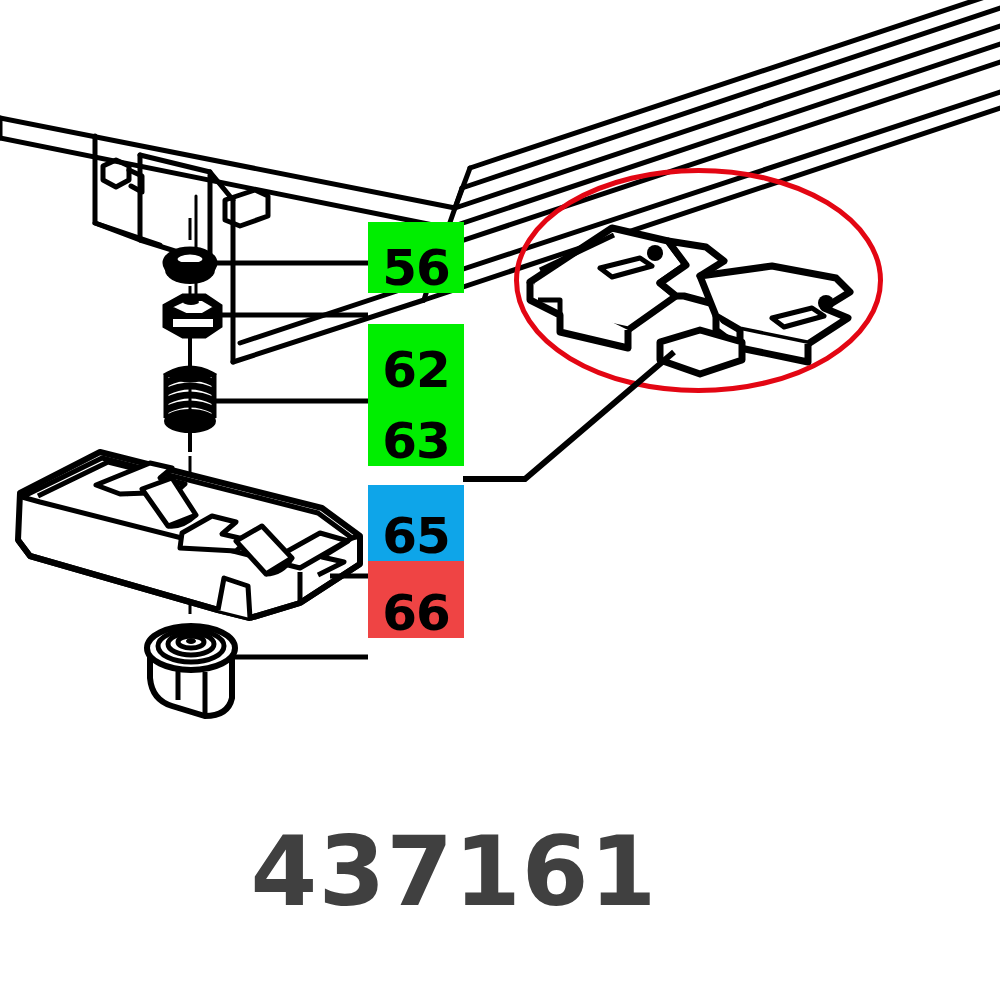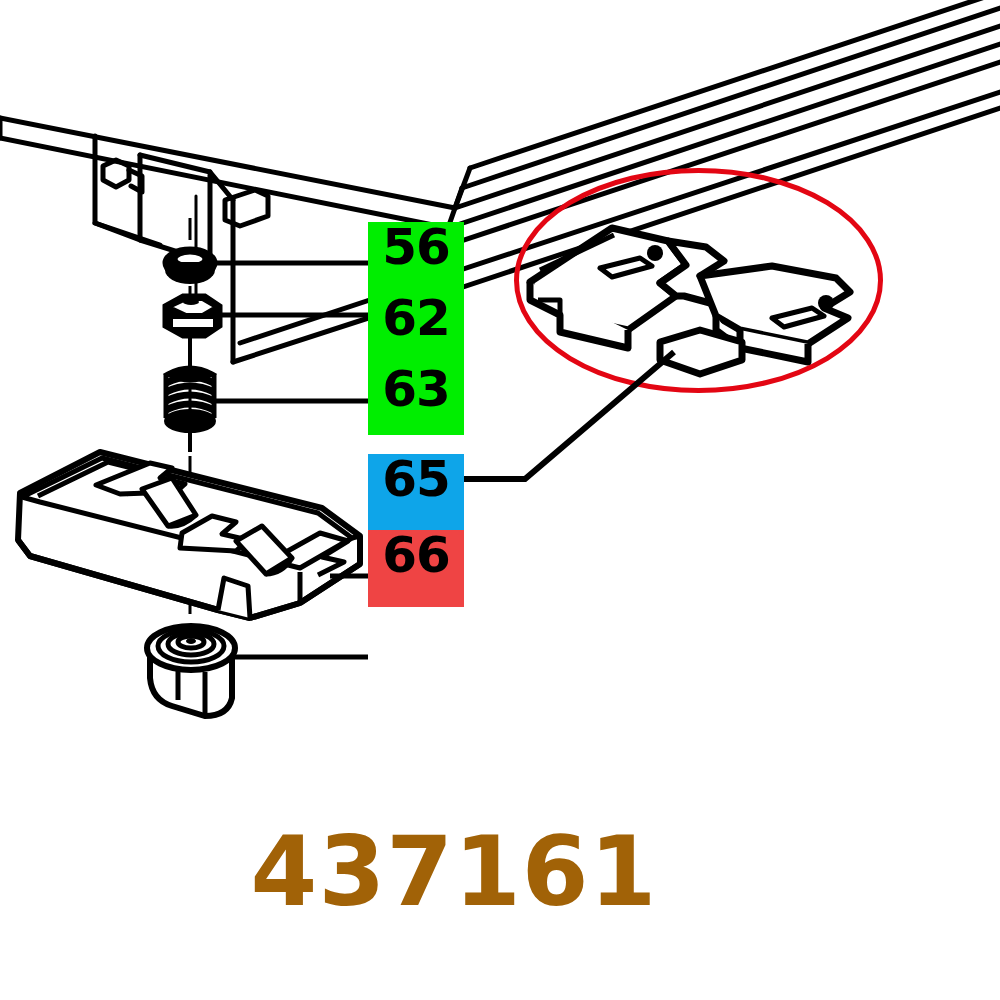--- a/index.html
+++ b/index.html
@@ -30,21 +30,21 @@
   .callout-stack {
     position: absolute;
     left: 368px;
     top: 222px;
     width: 96px;
   }
   .callout-box {
     width: 96px;
     height: 71px;
     display: flex;
-    align-items: flex-start;
+    align-items: flex-end;
     justify-content: center;
     box-sizing: border-box;
   }
   .callout-box span {
     font-family: "DejaVu Sans", sans-serif;
     font-size: 50px;
     font-weight: 700;
     color: #000000;
     line-height: 1;
     letter-spacing: -1px;
@@ -56,21 +56,21 @@
   }
   #part-number {
     position: absolute;
     left: 0;
     top: 824px;
     width: 908px;
     text-align: center;
     font-family: "DejaVu Sans", sans-serif;
     font-size: 96px;
     font-weight: 700;
-    color: #a16207;
+    color: #404040;
     letter-spacing: 1px;
     line-height: 1;
   }
 </style>
 </head>
 <body>
 
 <div id="stage">
 
   <svg id="diagram-svg" viewBox="0 0 1000 1000" xmlns="http://www.w3.org/2000/svg">
@@ -222,21 +222,21 @@
       <path d="M 463 479 L 525 479 L 674 352" stroke-width="6"></path>
     </g>
   </svg>
 
   <div class="callout-stack">
 
     <div class="callout-box" style="background:#00EE00;">
       <span>56</span>
     </div>
 
-    <div class="callout-box" style="background:#00EE00;">
+    <div class="callout-box" style="background:#00EE00;margin-top:31px;">
       <span>62</span>
     </div>
 
     <div class="callout-box" style="background:#00EE00;">
       <span>63</span>
     </div>
 
 
     <div class="callout-gap"></div>
 

